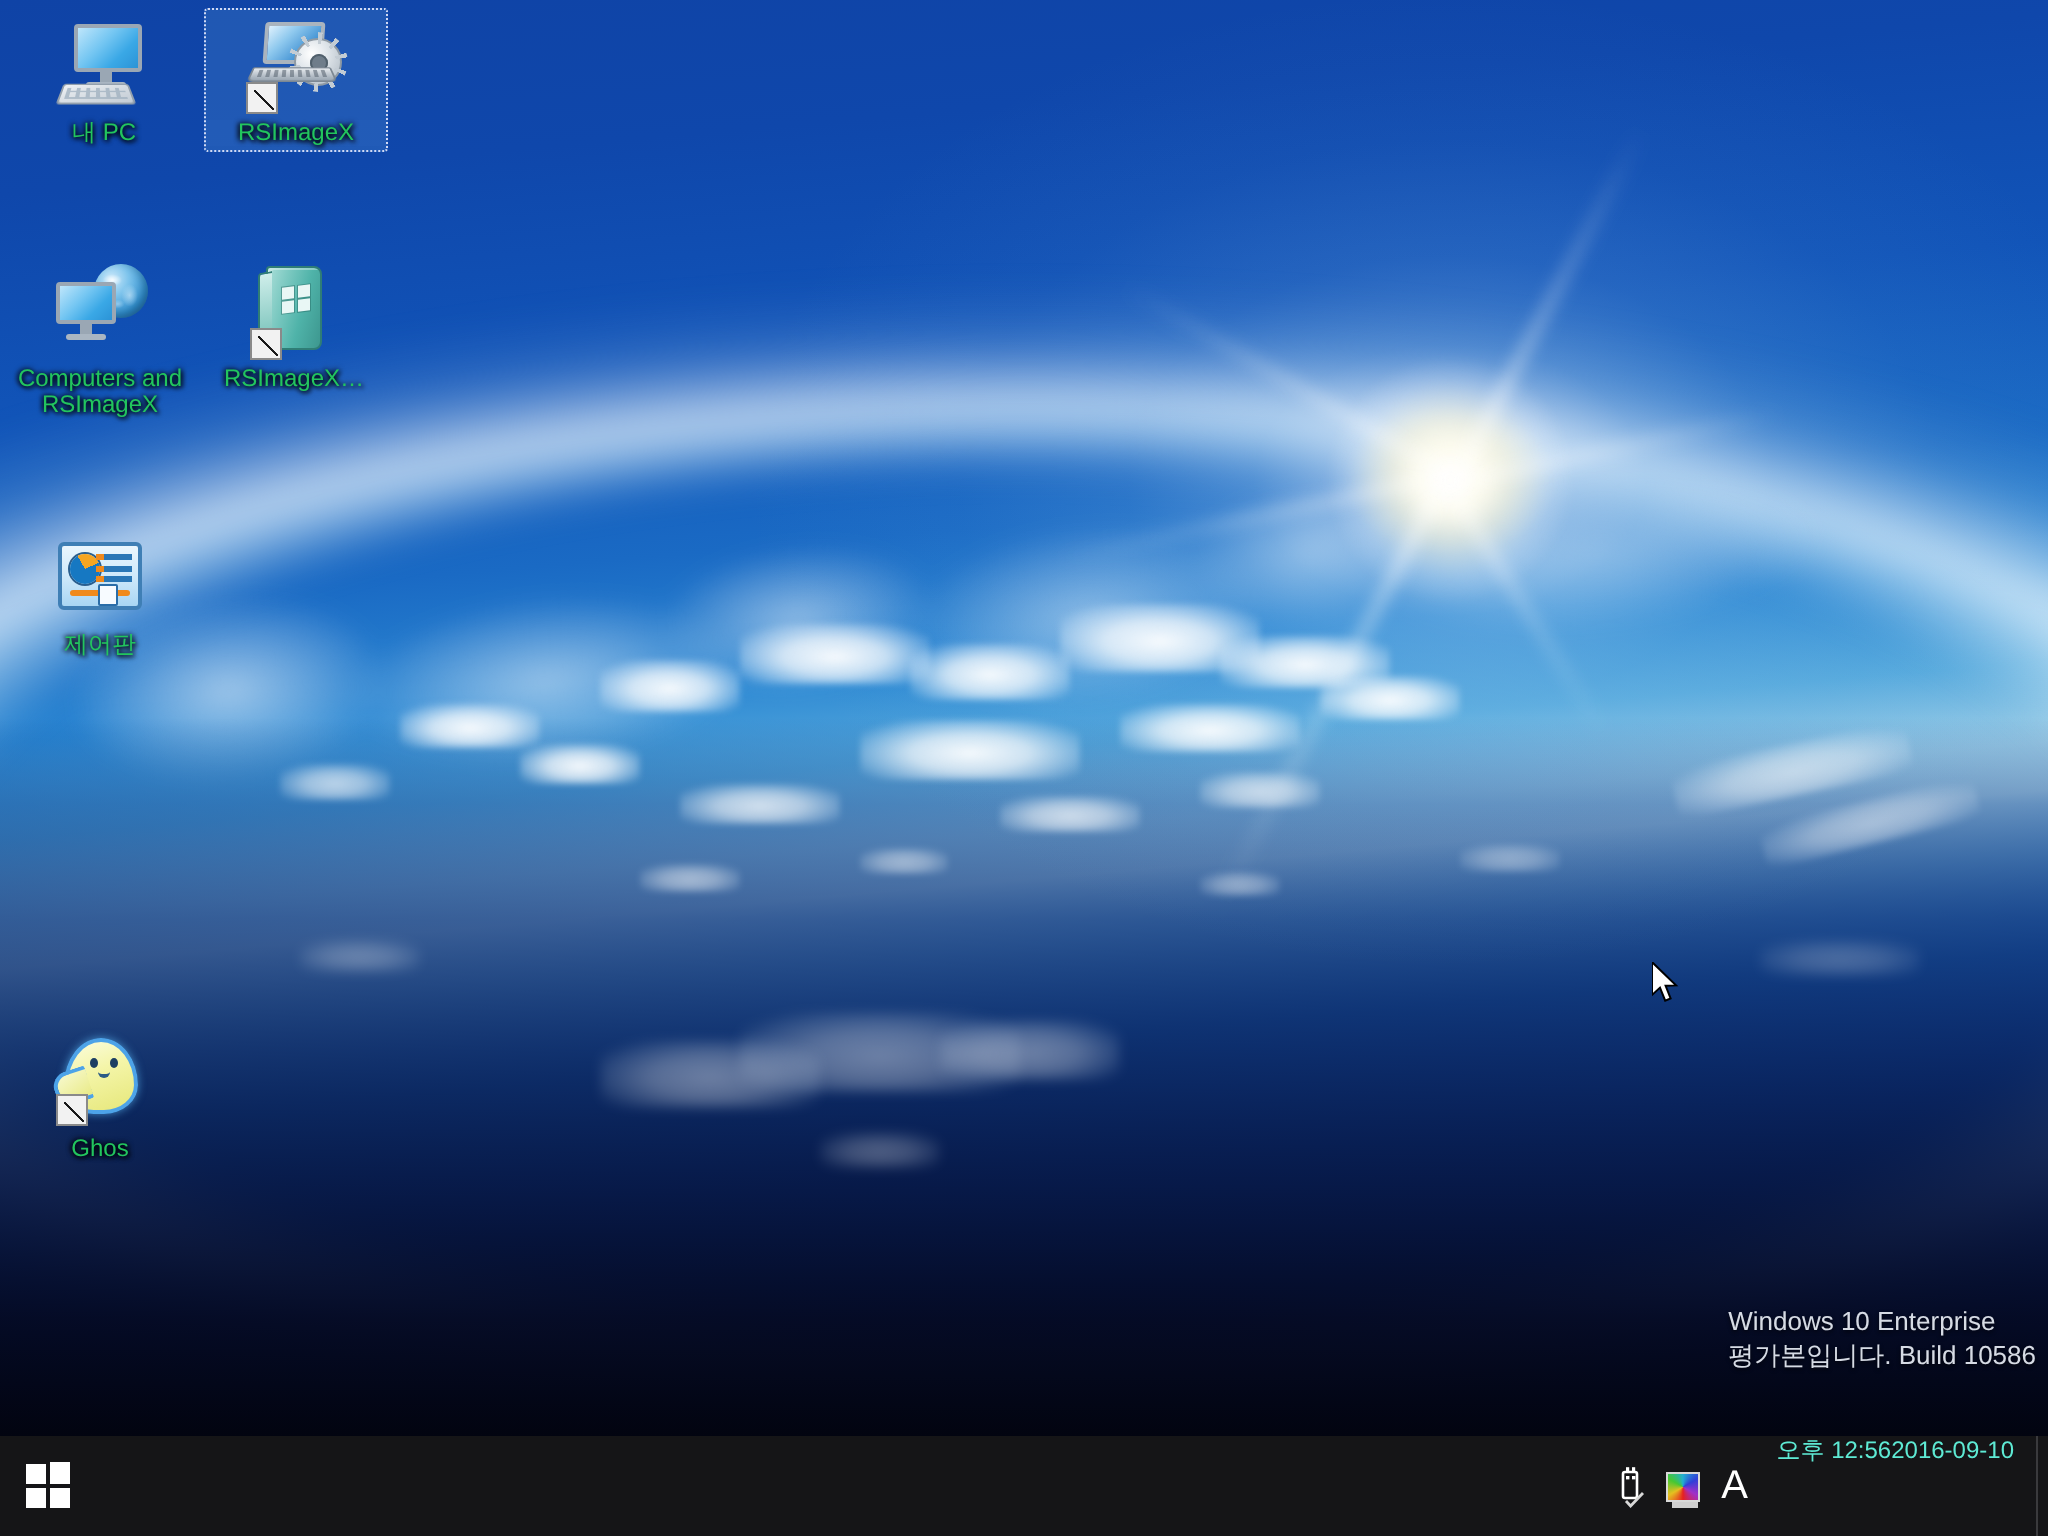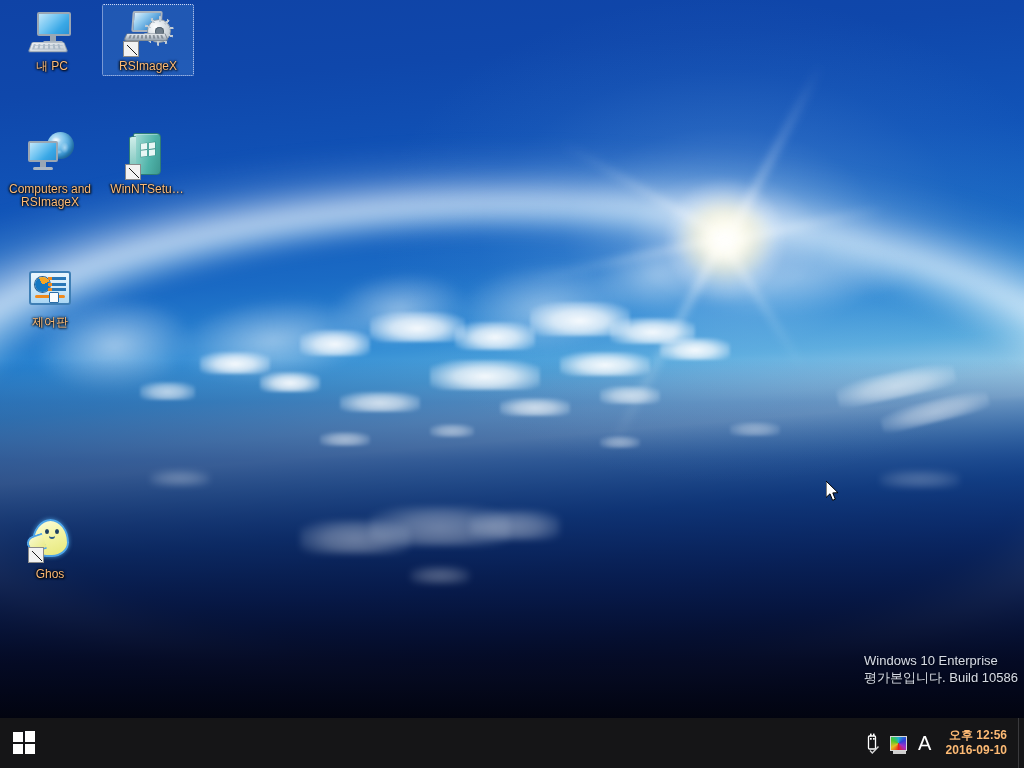--- a/index.html
+++ b/index.html
@@ -127,21 +127,21 @@
     cursor:default;
     user-select:none;
   }
   .icon .glyph {
     width:48px; height:48px;
     margin:0 auto 4px auto;
     position:relative;
   }
   .icon .label {
     font-size:12px; line-height:13px;
-    color:#fdba74;
+    color:#22c55e;
     text-shadow:0 0 3px rgba(0,0,0,.95), 1px 1px 2px rgba(0,0,0,.9), -1px 0 2px rgba(0,0,0,.7);
     word-wrap:break-word;
     padding:0 1px;
   }
   .icon.selected {
     background:rgba(60,120,200,0.38);
     border:1px dotted rgba(240,240,255,0.85);
     border-radius:2px;
   }
   .icon.selected .label { background:rgba(40,100,190,0.25); }
@@ -406,30 +406,29 @@
     width:17px; height:15px;
     background:conic-gradient(from 180deg,#e62020,#e6c020,#46c832,#20b0d2,#3040d8,#a030c8,#e62020);
     border:1px solid #d8d8d8;
     position:relative;
   }
   .rainbow::after{
     content:""; position:absolute; left:2px; bottom:-4px; width:13px; height:3px;
     background:#cfcfcf;
   }
   #clock {
-    color:#fdba74;
+    color:#5eead4;
     font-size:12px;
     line-height:15px;
     text-align:right;
     padding:0 11px 0 8px;
     height:50px;
-    display:flex; flex-direction:column; justify-content:center;
+    display:flex; justify-content:center;
     cursor:default;
     white-space:nowrap;
-    font-weight:bold;
   }
   #show-desktop {
     width:6px; height:50px;
     border-left:1px solid #3a3a3d;
   }
 </style>
 </head>
 <body>
 
 <div id="desktop">
@@ -509,21 +508,21 @@
       <div class="book">
           <div class="winflag">
             <i></i>
             <i></i>
             <i></i>
             <i></i>
           </div>
         </div>
       <span class="shortcut" style="left:2px;"></span>
     </div>
-    <div class="label">WinNTSetu…</div>
+    <div class="label">RSImageX…</div>
   </div>
 
   <div class="icon" style="left:7px;top:264px;">
     <div class="glyph">
       <div class="cp">
         <div class="cp-pie"></div>
         <div class="cp-lines">
             <s></s>
             <s></s>
             <s></s>

